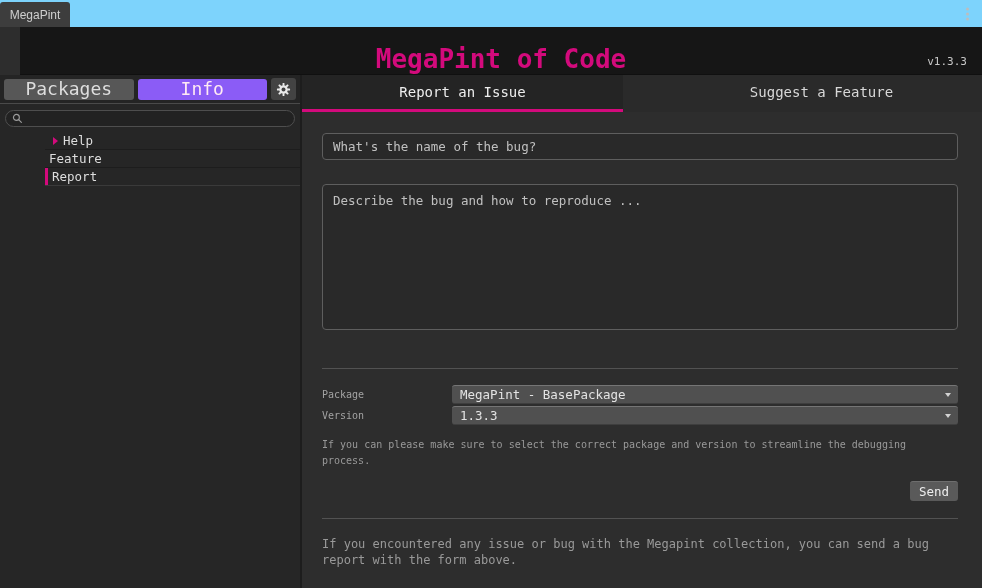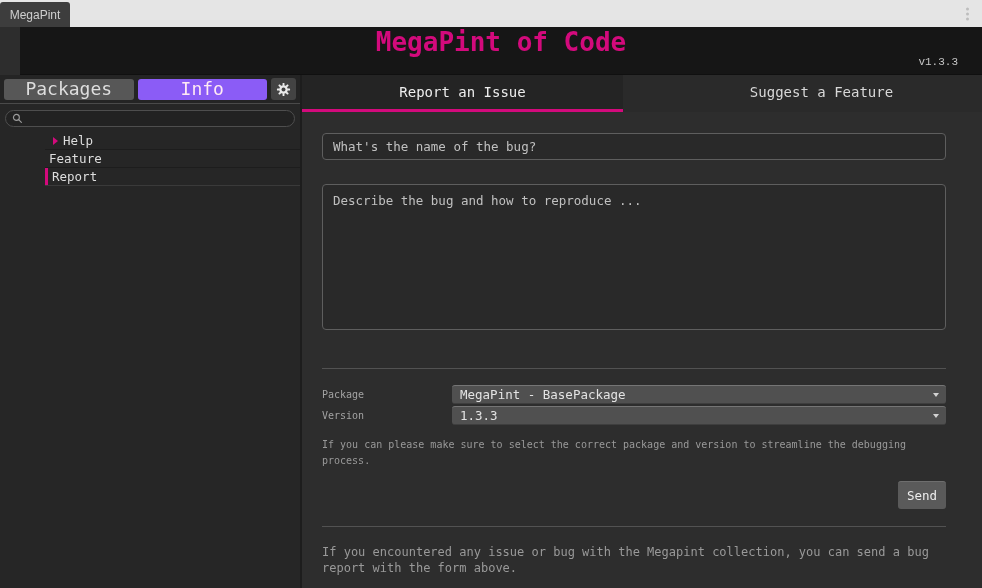--- a/index.html
+++ b/index.html
@@ -5,42 +5,42 @@
   * { box-sizing: border-box; margin: 0; padding: 0; }
   html, body { width: 982px; height: 588px; overflow: hidden; }
   body {
     background: #2d2d2d;
     font-family: "DejaVu Sans Mono", monospace;
     -webkit-font-smoothing: antialiased;
   }
   .window { width: 982px; height: 588px; display: flex; flex-direction: column; }
 
   
-  .top-strip { height: 27px; background: #e5e5e5; position: relative; flex: 0 0 auto; }
+  .top-strip { height: 27px; background: #7dd3fc; position: relative; flex: 0 0 auto; }
   .window-tab {
     position: absolute; left: 0; top: 2px; bottom: 0; width: 70px;
     background: #3d3d3d; border-radius: 3px 3px 0 0;
     display: flex; align-items: center; justify-content: center;
     color: #cfcfcf; font-family: "Liberation Sans", sans-serif; font-size: 12px;
   }
   .kebab {
     position: absolute; right: 11px; top: 50%; transform: translateY(-50%);
     display: flex; flex-direction: column; gap: 2px; cursor: pointer; padding: 2px;
   }
   .kebab i { width: 3px; height: 3px; border-radius: 50%; background: #bdbdbd; }
 
   
   .title-bar {
     height: 48px; background: #161616; position: relative; flex: 0 0 auto;
-    display: flex; align-items: flex-start; justify-content: center;
+    display: flex; align-items: flex-end; justify-content: center;
     border-bottom: 1px solid #101010;
     margin-left: 20px;
   }
   .app-title { color: #d30a7c; font-size: 26px; font-weight: bold; letter-spacing: 0px; }
-  .version { position: absolute; right: 24px; bottom: 6px; color: #c7c7c7; font-size: 11px; font-family: Liberation Mono, monospace; }
+  .version { position: absolute; right: 15px; bottom: 6px; color: #c7c7c7; font-size: 11px; }
 
   
   .content { flex: 1; display: flex; min-height: 0; }
 
   
   .sidebar {
     width: 302px; flex: 0 0 auto; background: #262626;
     border-right: 2px solid #1d1d1d; display: flex; flex-direction: column;
   }
   .sidebar-toolbar {
@@ -86,21 +86,21 @@
   
   .main { flex: 1; display: flex; flex-direction: column; background: #2d2d2d; min-width: 0; }
   .tabbar { height: 37px; background: #2a2a2a; display: flex; flex: 0 0 auto; gap: 38px; }
   .tab {
     flex: 1; display: flex; align-items: center; justify-content: center;
     font-size: 14px; color: #d8d8d8; cursor: pointer;
     border-bottom: 3px solid transparent;
   }
   .tab.active { background: #242424; border-bottom-color: #d30a7c; color: #eeeeee; }
 
-  .main-body { flex: 1; padding: 21px 36px 0 20px; min-height: 0; }
+  .main-body { flex: 1; padding: 21px 24px 0 20px; min-height: 0; }
   .field {
     width: 100%; background: #292929; border: 1px solid #5e5e5e; border-radius: 4px;
     color: #c8c8c8; font-family: "DejaVu Sans Mono", monospace; font-size: 12.5px;
     outline: none;
   }
   .field::placeholder { color: #c0c0c0; opacity: 1; }
   .name-field { height: 27px; padding: 0 10px; display: block; }
   .desc-field { margin-top: 24px; height: 146px; padding: 8px 10px; resize: none; display: block; overflow: hidden; }
 
   .divider { border-top: 1px solid #525252; margin-top: 38px; }
@@ -118,21 +118,21 @@
   }
   .dd-arrow {
     position: absolute; right: 7px; top: 50%; margin-top: -2px;
     width: 0; height: 0;
     border-left: 3.5px solid transparent; border-right: 3.5px solid transparent;
     border-top: 4.5px solid #d2d2d2;
   }
   .hint { margin-top: 12px; color: #999999; font-size: 10px; line-height: 16px; }
   .send-row { display: flex; justify-content: flex-end; margin-top: 12px; }
   .send-btn {
-    height: 28px; padding: 0 9px; background: #5a5a5a; border: none; border-radius: 3px;
+    height: 20px; padding: 0 9px; background: #5a5a5a; border: none; border-radius: 3px;
     border-top: 1px solid #6e6e6e;
     color: #ededed; font-family: "DejaVu Sans Mono", monospace; font-size: 12.5px;
     cursor: pointer; display: flex; align-items: center;
   }
   .footer-text { margin-top: 17px; color: #999999; font-size: 12px; line-height: 16px; }
 </style>
 </head>
 <body>
 
 <div class="window">

